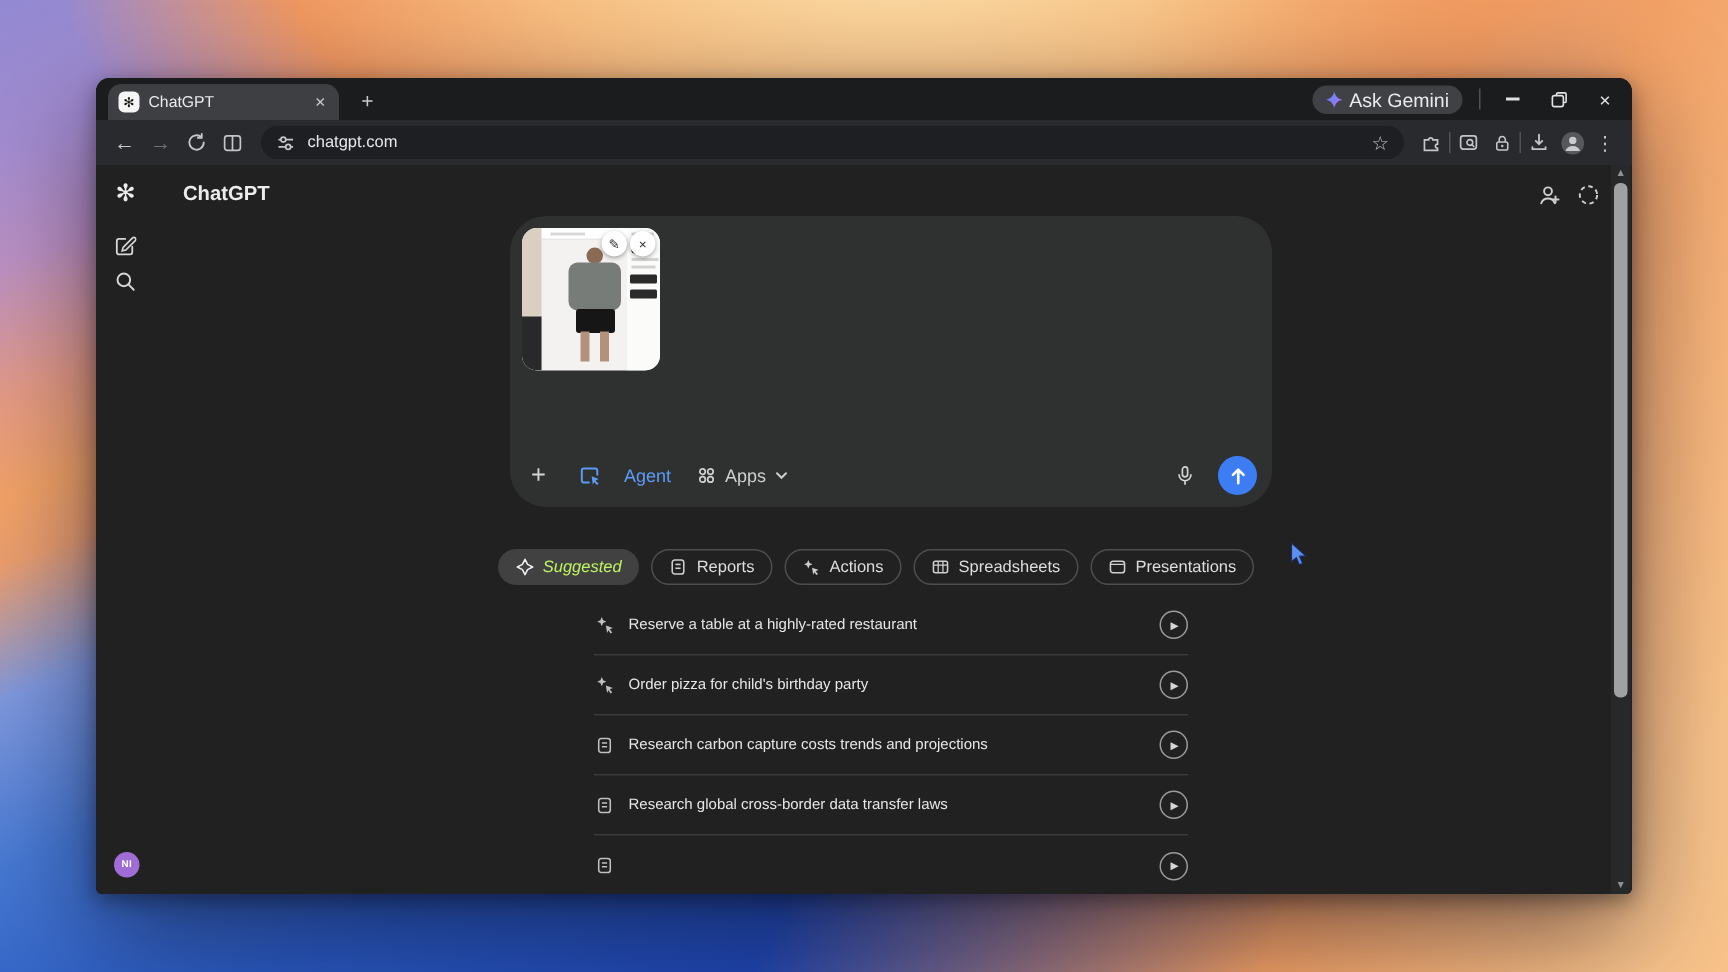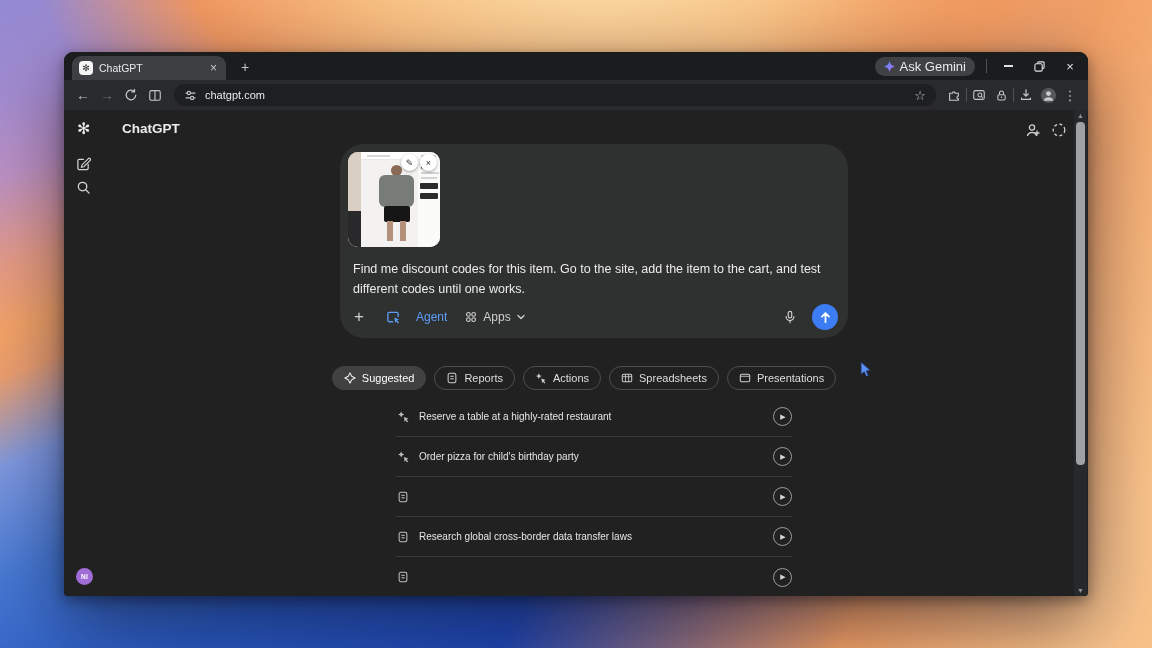--- a/index.html
+++ b/index.html
@@ -102,21 +102,21 @@
   .send { width:26px; height:26px; border-radius:50%; background:#3c7df4; margin-left:12px;
     display:flex; align-items:center; justify-content:center; }
 
   
   .chips { position:absolute; top:256px; left:0; width:1024px; display:flex; justify-content:center;
     gap:8px; transform:translateX(8px); }
   .chip { height:24px; border-radius:12px; display:flex; align-items:center; gap:6px; padding:0 11px;
     border:1px solid #4e4e4e; color:#dedede; }
   .chip svg, .chip .cicon { color:#cfcfcf; }
   .chip span { font-size:11px; white-space:nowrap; }
-  .chip.active { background:#414141; border-color:#414141; color:#ffffff; }
+  .chip.active { background:#414141; border-color:#414141; color:#bef264;font-style:italic; }
 
   
   .slist { position:absolute; left:332px; top:287px; width:396px; }
   .srow { height:40px; display:flex; align-items:center; gap:9px; border-bottom:1px solid #3a3a3c; }
   .srow:last-child { border-bottom:none; }
   .s-ic { width:14px; height:14px; color:#c0c0c0; flex:none; display:flex; align-items:center; justify-content:center; }
   .s-label { font-size:10px; color:#e6e6e6; white-space:nowrap;text-align:center; }
   .s-play { margin-left:auto; width:19px; height:19px; border-radius:50%; border:1.5px solid #9b9b9b;
     color:#d6d6d6; font-size:7px; display:flex; align-items:center; justify-content:center; padding-left:1px; }
 
@@ -284,21 +284,20 @@
               </div>
             <i style="width:80%"></i>
               <i></i>
             <b class="t-btn"></b>
             <b class="t-btn"></b>
           </div>
         </div>
         <div class="thumb-btn tb-edit">✎</div>
         <div class="thumb-btn tb-close">×</div>
 
-        <div class="prompt">Find me discount codes for this item. Go to the site, add the item to the cart, and test different codes until one works.</div>
 
         <div class="c-toolbar">
           <div class="c-plus">+</div>
           <div class="agent">
             <svg width="15" height="15" viewBox="0 0 16 16">
               <path d="M13 7 V4 a1.5 1.5 0 0 0 -1.5 -1.5 h-8 A1.5 1.5 0 0 0 2 4 v7 a1.5 1.5 0 0 0 1.5 1.5 H7" fill="none" stroke="#5d9cf5" stroke-width="1.4" stroke-linecap="round"></path>
               <path d="M9 8 L14 10 L11.7 11 L14 13.3 L12.8 14.3 L10.8 12 L9.8 14 Z" fill="#5d9cf5"></path>
             </svg>
             <span>Agent</span>
           </div>
@@ -391,20 +390,21 @@
           <div class="s-play">▶</div>
         </div>
         <div class="srow">
           <div class="s-ic">
             <svg width="12" height="12" viewBox="0 0 14 14">
                 <rect x="2.5" y="1.5" width="9" height="11" rx="2" fill="none" stroke="#c0c0c0" stroke-width="1.2"></rect>
                 <line x1="5" y1="5" x2="9" y2="5" stroke="#c0c0c0" stroke-width="1.2"></line>
                 <line x1="5" y1="8" x2="9" y2="8" stroke="#c0c0c0" stroke-width="1.2"></line>
               </svg>
           </div>
+          <div class="s-label">Research carbon capture costs trends and projections</div>
           <div class="s-play">▶</div>
         </div>
         <div class="srow">
           <div class="s-ic">
             <svg width="12" height="12" viewBox="0 0 14 14">
                 <rect x="2.5" y="1.5" width="9" height="11" rx="2" fill="none" stroke="#c0c0c0" stroke-width="1.2"></rect>
                 <line x1="5" y1="5" x2="9" y2="5" stroke="#c0c0c0" stroke-width="1.2"></line>
                 <line x1="5" y1="8" x2="9" y2="8" stroke="#c0c0c0" stroke-width="1.2"></line>
               </svg>
           </div>

